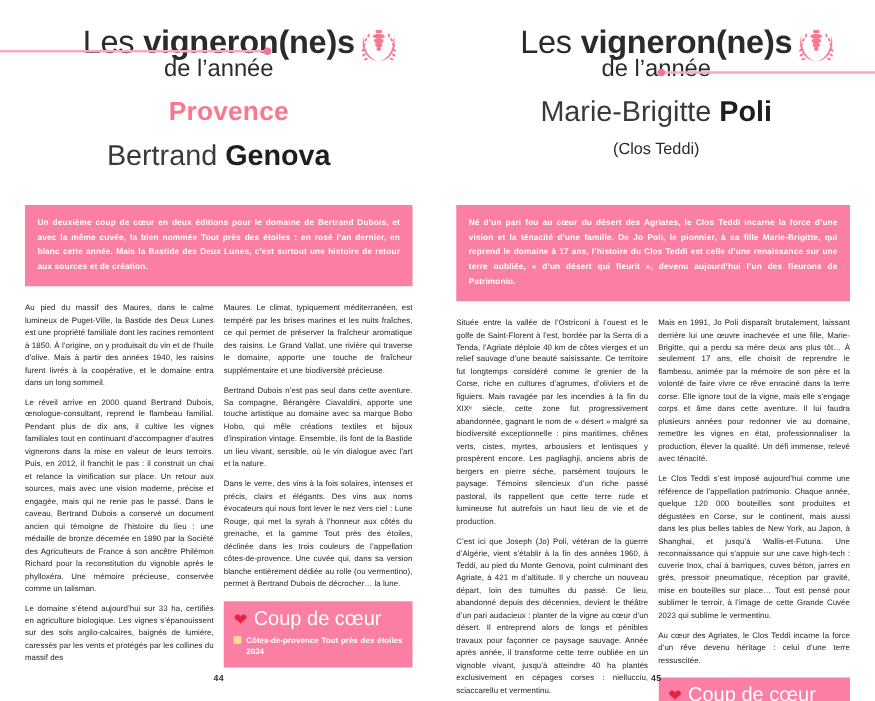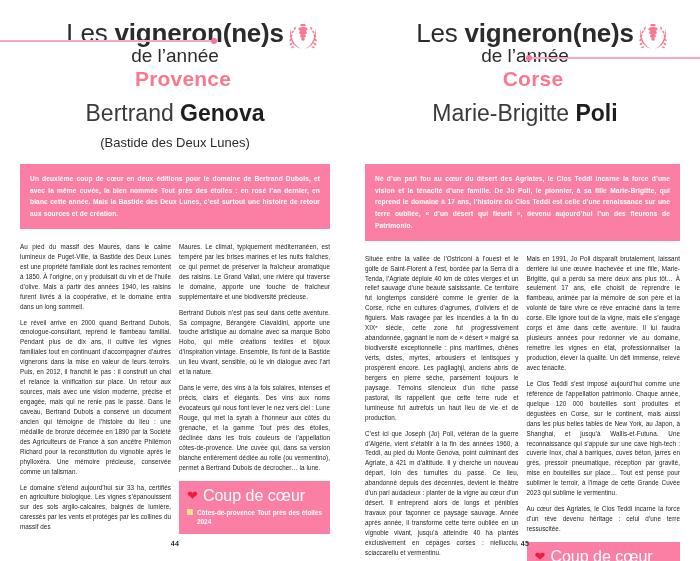--- a/index.html
+++ b/index.html
@@ -20,21 +20,21 @@
   .rule-line { position: absolute; top: 0; height: 1.6px; background: #f9a8bf; width: 100%; }
   .rule-dot { position: absolute; top: -2.2px; width: 6px; height: 6px; border-radius: 50%; background: #f4749c; }
   .rule-left .rule-dot { right: 0; }
   .rule-right .rule-dot { left: 0; }
 
   .title-block { text-align: center; }
   .title-line1 { font-size: 26px; color: #2b2b2b; letter-spacing: -0.2px; line-height: 1.05; }
   .title-line1 .light { font-weight: 400; }
   .title-line1 .bold { font-weight: 700; }
   .title-line2 { font-size: 19px; font-weight: 400; color: #2b2b2b; line-height: 1.1; margin-top: -1px;}
-  .region { font-size: 21px; font-weight: 700; color: #f9778f; margin-top: 0; letter-spacing: 0.2px; padding-left: 16px; }
+  .region { font-size: 21px; font-weight: 700; color: #f9778f; margin-top: 11px; letter-spacing: 0.2px; padding-left: 16px; }
   .vigneron-name { font-size: 23px; color: #3a3a3a; font-weight: 300; margin-top: 9px; }
   .vigneron-name .bold { font-weight: 700; color: #1e1e1e; }
   .domaine { font-size: 13px; color: #2b2b2b; margin-top: 8px; font-weight: 400; }
 
   .laurel { position: absolute; top: 20px; width: 40px; height: 36px; }
   .laurel-left { left: 283px; }
   .laurel-right { left: 283px; }
 
   
   .intro {
@@ -136,21 +136,20 @@
             <path d="M8.0 8.2c-0.3 5.8 0.9 12.6 5.1 17.0 1.9 2.0 4.3 3.4 6.9 4.0-3.8-0.3-7.4-2.3-9.8-5.4C6.8 19.2 6.6 13.2 8.0 8.2z"></path>
           </g>
         </svg>
       </div>
 
       <div class="title-block">
         <div class="title-line1"><span class="light">Les </span><span class="bold">vigneron(ne)s</span></div>
         <div class="title-line2">de l’année</div>
         <div class="region">Provence</div>
         <div class="vigneron-name"><span>Bertrand </span><span class="bold">Genova</span></div>
-        <div class="domaine">(Bastide des Deux Lunes)</div>
       </div>
     </div>
 
     <div class="intro">Un deuxième coup de cœur en deux éditions pour le domaine de Bertrand Dubois, et avec la même cuvée, la bien nommée Tout près des étoiles : en rosé l’an dernier, en blanc cette année. Mais la Bastide des Deux Lunes, c’est surtout une histoire de retour aux sources et de création.</div>
 
     <div class="cols">
       <div class="col">
         <p>Au pied du massif des Maures, dans le calme lumineux de Puget-Ville, la Bastide des Deux Lunes est une propriété familiale dont les racines remontent à 1850. À l’origine, on y produisait du vin et de l’huile d’olive. Mais à partir des années 1940, les raisins furent livrés à la coopérative, et le domaine entra dans un long sommeil.</p>
         <p>Le réveil arrive en 2000 quand Bertrand Dubois, œnologue-consultant, reprend le flambeau familial. Pendant plus de dix ans, il cultive les vignes familiales tout en continuant d’accompagner d’autres vignerons dans la mise en valeur de leurs terroirs. Puis, en 2012, il franchit le pas : il construit un chai et relance la vinification sur place. Un retour aux sources, mais avec une vision moderne, précise et engagée, mais qui ne renie pas le passé. Dans le caveau, Bertrand Dubois a conservé un document ancien qui témoigne de l’histoire du lieu : une médaille de bronze décernée en 1890 par la Société des Agriculteurs de France à son ancêtre Philémon Richard pour la reconstitution du vignoble après le phylloxéra. Une mémoire précieuse, conservée comme un talisman.</p>
         <p>Le domaine s’étend aujourd’hui sur 33 ha, certifiés en agriculture biologique. Les vignes s’épanouissent sur des sols argilo-calcaires, baignés de lumière, caressés par les vents et protégés par les collines du massif des</p>
@@ -210,22 +209,22 @@
             <path d="M9.6 22.9c-1.8-0.2-3.1 0.8-2.9 2.2 1.3 0.2 2.7-0.6 2.9-2.2z"></path>
             <path d="M11.3 26.6c-1.6-0.6-3.1 0.1-3.2 1.5 1.2 0.5 2.8 0.0 3.2-1.5z"></path>
             <path d="M8.0 8.2c-0.3 5.8 0.9 12.6 5.1 17.0 1.9 2.0 4.3 3.4 6.9 4.0-3.8-0.3-7.4-2.3-9.8-5.4C6.8 19.2 6.6 13.2 8.0 8.2z"></path>
           </g>
         </svg>
       </div>
 
       <div class="title-block">
         <div class="title-line1"><span class="light">Les </span><span class="bold">vigneron(ne)s</span></div>
         <div class="title-line2">de l’année</div>
-        <div class="region">Corse</div>
         <div class="vigneron-name"><span>Marie-Brigitte </span><span class="bold">Poli</span></div>
+        <div class="domaine">(Clos Teddi)</div>
       </div>
     </div>
 
     <div class="intro">Né d’un pari fou au cœur du désert des Agriates, le Clos Teddi incarne la force d’une vision et la ténacité d’une famille. De Jo Poli, le pionnier, à sa fille Marie-Brigitte, qui reprend le domaine à 17 ans, l’histoire du Clos Teddi est celle d’une renaissance sur une terre oubliée, « d’un désert qui fleurit », devenu aujourd’hui l’un des fleurons de Patrimonio.</div>
 
     <div class="cols">
       <div class="col">
         <p>Située entre la vallée de l’Ostriconi à l’ouest et le golfe de Saint-Florent à l’est, bordée par la Serra di a Tenda, l’Agriate déploie 40 km de côtes vierges et un relief sauvage d’une beauté saisissante. Ce territoire fut longtemps considéré comme le grenier de la Corse, riche en cultures d’agrumes, d’oliviers et de figuiers. Mais ravagée par les incendies à la fin du XIXᵉ siècle, cette zone fut progressivement abandonnée, gagnant le nom de « désert » malgré sa biodiversité exceptionnelle : pins maritimes, chênes verts, cistes, myrtes, arbousiers et lentisques y prospèrent encore. Les pagliaghji, anciens abris de bergers en pierre sèche, parsèment toujours le paysage. Témoins silencieux d’un riche passé pastoral, ils rappellent que cette terre rude et lumineuse fut autrefois un haut lieu de vie et de production.</p>
         <p>C’est ici que Joseph (Jo) Poli, vétéran de la guerre d’Algérie, vient s’établir à la fin des années 1960, à Teddi, au pied du Monte Genova, point culminant des Agriate, à 421 m d’altitude. Il y cherche un nouveau départ, loin des tumultes du passé. Ce lieu, abandonné depuis des décennies, devient le théâtre d’un pari audacieux : planter de la vigne au cœur d’un désert. Il entreprend alors de longs et pénibles travaux pour façonner ce paysage sauvage. Année après année, il transforme cette terre oubliée en un vignoble vivant, jusqu’à atteindre 40 ha plantés exclusivement en cépages corses : niellucciu, sciaccarellu et vermentinu.</p>
       </div>

